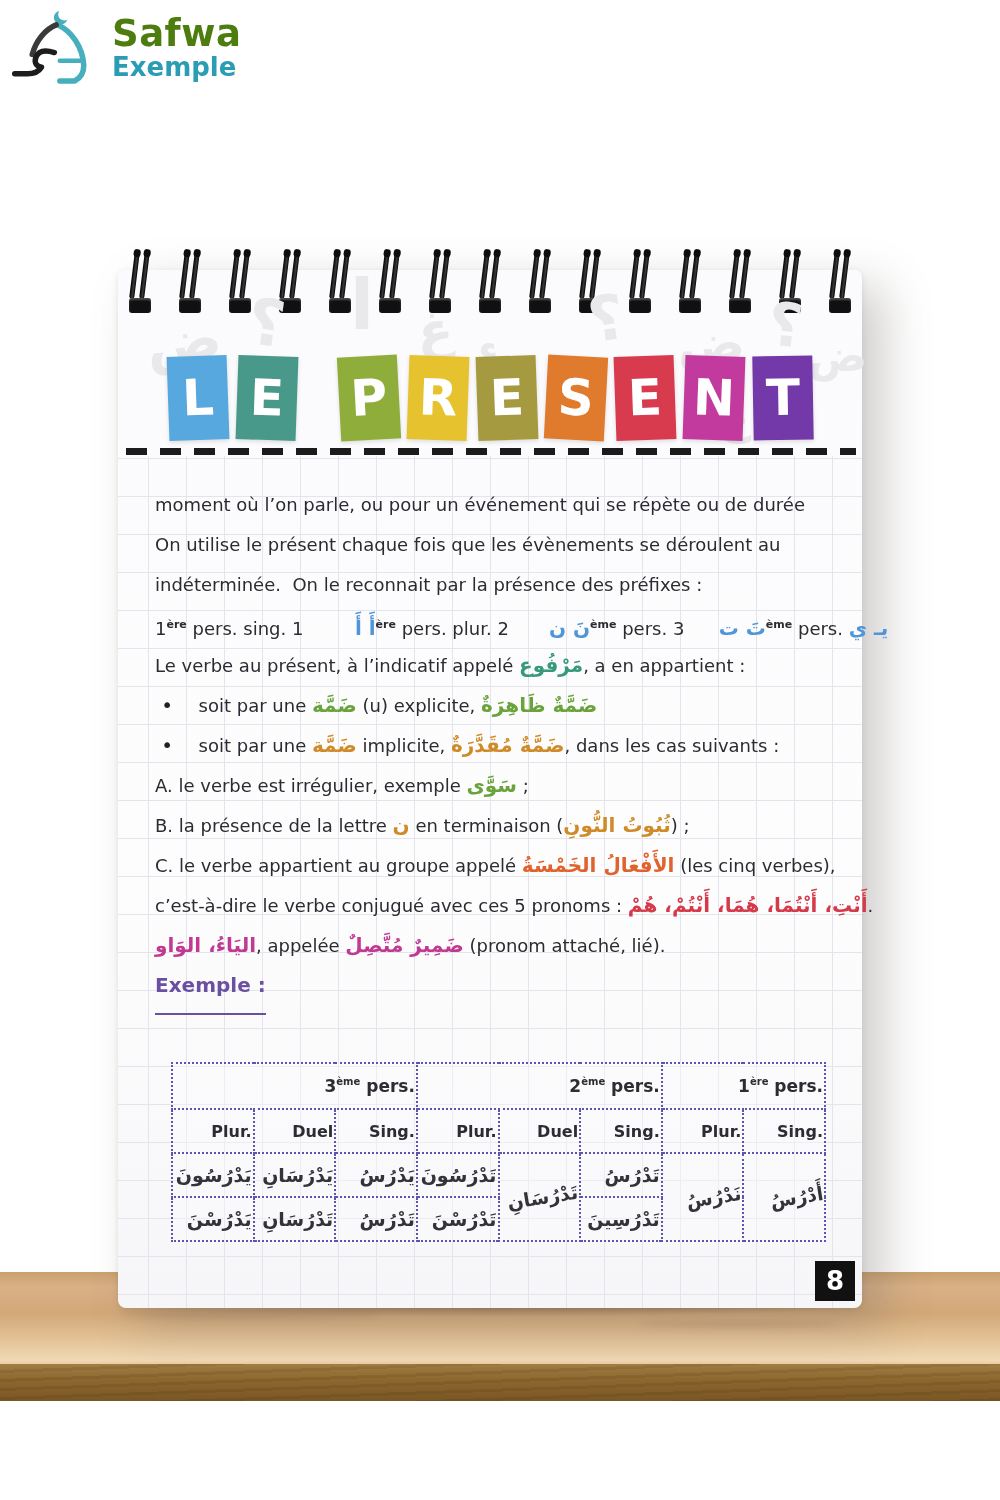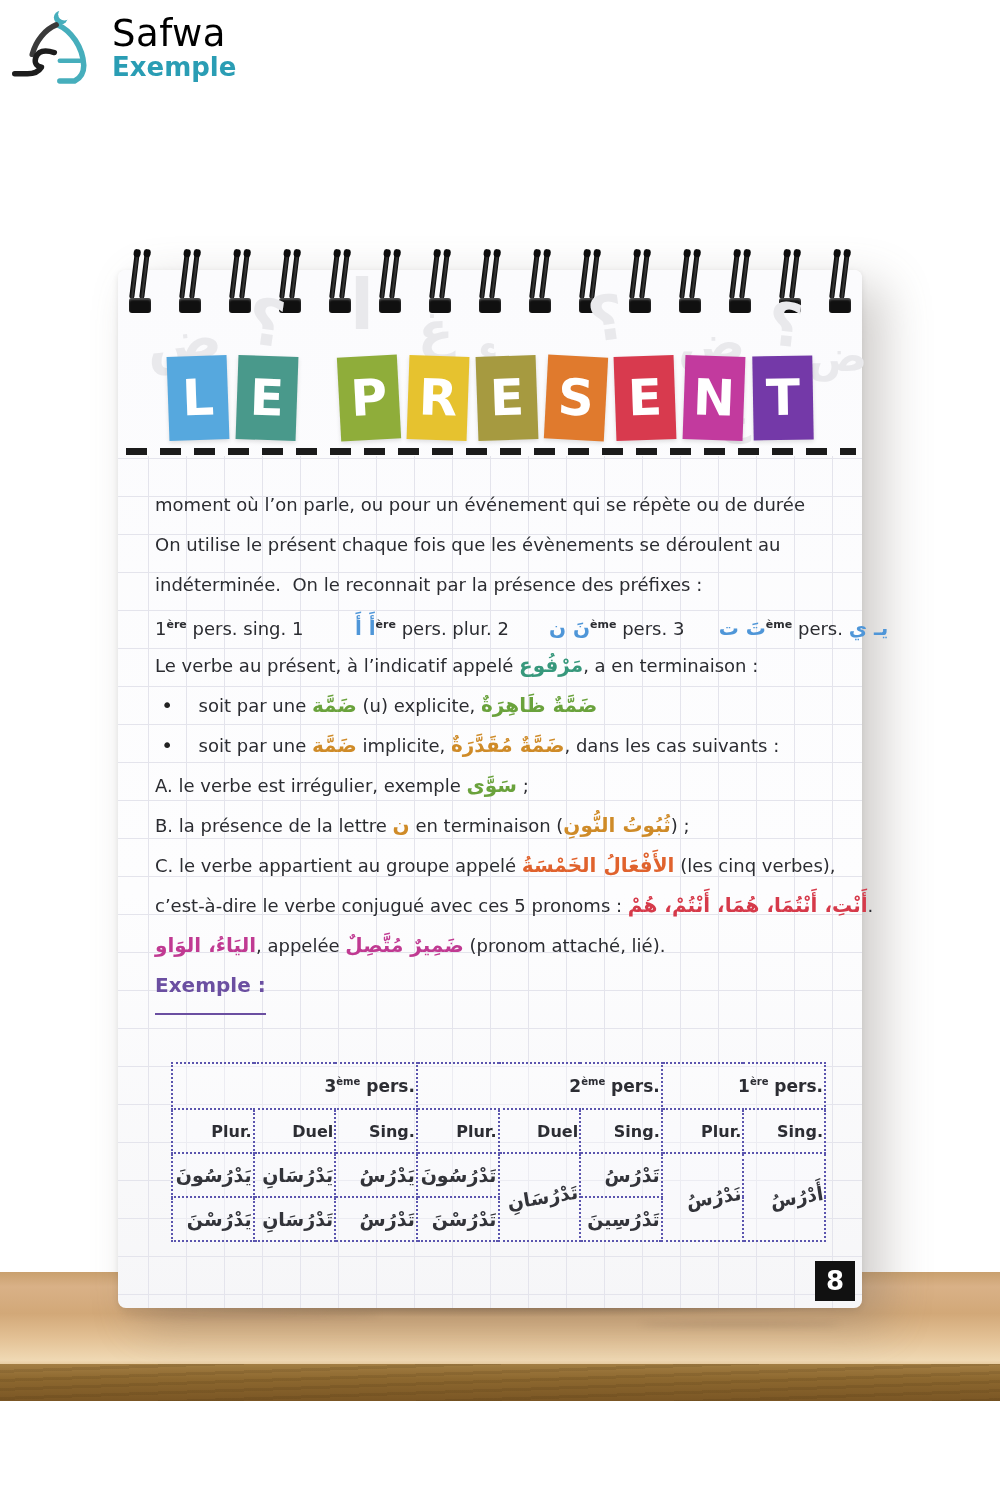--- a/index.html
+++ b/index.html
@@ -4,21 +4,21 @@
 <style>
   html,body{margin:0;padding:0;}
   body{
     width:1000px;height:1500px;position:relative;overflow:hidden;
     background:#ffffff;
     font-family:"DejaVu Sans","Liberation Sans",sans-serif;
   }
   
   .logo{position:absolute;left:12px;top:6px;display:flex;align-items:center;gap:8px;}
   .logo-text{display:flex;flex-direction:column;line-height:1;}
-  .logo-brand{font-size:37px;font-weight:normal;color:#000000;letter-spacing:.5px;}
+  .logo-brand{font-size:37px;font-weight:bold;color:#4d7c0f;letter-spacing:.5px;}
   .logo-sub{font-size:26px;font-weight:bold;color:#2a9db4;margin-top:2px;}
   
   .wood-top{position:absolute;left:0;top:1272px;width:1000px;height:92px;
     background:linear-gradient(180deg,#c9a06e 0%,#d9b187 16%,#d2a878 45%,#e3c195 72%,#f0d9b4 96%,#e8cda2 100%);}
   .wood-top .streak{position:absolute;border-radius:50%;filter:blur(3px);}
   .s1{left:520px;top:24px;width:330px;height:10px;background:rgba(90,70,60,.35);}
   .s2{left:120px;top:40px;width:260px;height:6px;background:rgba(120,90,70,.18);}
   .s3{left:640px;top:50px;width:200px;height:5px;background:rgba(120,90,70,.22);}
   .wood-front{position:absolute;left:0;top:1364px;width:1000px;height:37px;
     background:linear-gradient(180deg,#a37e44 0%,#8d682f 40%,#7a5624 100%);}
@@ -203,21 +203,21 @@
       <span class="block" style="background: rgb(194, 58, 158); transform: rotate(2deg);">N</span>
       <span class="block" style="background: rgb(116, 57, 168); transform: rotate(-1deg);">T</span>
     </div>
   <div class="dash-sep"></div>
   <div class="grid-area"></div>
   <div class="body-lines">
       <div class="line"><span class="seg">moment où l’on parle, ou pour un événement qui se répète ou de durée</span></div>
       <div class="line"><span class="seg">On utilise le présent chaque fois que les évènements se déroulent au</span></div>
       <div class="line"><span class="seg">indéterminée.  On le reconnait par la présence des préfixes :</span></div>
       <div class="line"><span class="seg">1</span><sup class="seg">ère</sup><span class="seg"> pers. sing. </span><span class="seg ar-blue ar">أَ أَ</span><span class="seg">         </span><span class="seg">1</span><sup class="seg">ère</sup><span class="seg"> pers. plur. </span><span class="seg ar-blue ar">نَ ن</span><span class="seg">       </span><span class="seg">2</span><sup class="seg">ème</sup><span class="seg"> pers. </span><span class="seg ar-blue ar">تَ ت</span><span class="seg">      </span><span class="seg">3</span><sup class="seg">ème</sup><span class="seg"> pers. </span><span class="seg ar-blue ar">يـ ي</span></div>
-      <div class="line"><span class="seg">Le verbe au présent, à l’indicatif appelé </span><span class="seg ar-teal ar">مَرْفُوع</span><span class="seg">, a en terminaison :</span></div>
+      <div class="line"><span class="seg">Le verbe au présent, à l’indicatif appelé </span><span class="seg ar-teal ar">مَرْفُوع</span><span class="seg">, a en appartient :</span></div>
       <div class="line"><span class="seg bullet"> •    </span><span class="seg">soit par une </span><span class="seg ar-green ar">ضَمَّة</span><span class="seg"> (u) explicite, </span><span class="seg ar-green ar">ضَمَّةٌ ظَاهِرَةٌ</span></div>
       <div class="line"><span class="seg bullet"> •    </span><span class="seg">soit par une </span><span class="seg ar-orange ar">ضَمَّة</span><span class="seg"> implicite, </span><span class="seg ar-orange ar">ضَمَّةٌ مُقَدَّرَةٌ</span><span class="seg">, dans les cas suivants :</span></div>
       <div class="line"><span class="seg">A. le verbe est irrégulier, exemple </span><span class="seg ar-green ar">سَوَّى</span><span class="seg"> ;</span></div>
       <div class="line"><span class="seg">B. la présence de la lettre </span><span class="seg ar-orange ar">ن</span><span class="seg"> en terminaison (</span><span class="seg ar-orange ar">ثُبُوتُ النُّونِ</span><span class="seg">) ;</span></div>
       <div class="line"><span class="seg">C. le verbe appartient au groupe appelé </span><span class="seg ar-redor ar">الأَفْعَالُ الخَمْسَةُ</span><span class="seg"> (les cinq verbes),</span></div>
       <div class="line"><span class="seg">c’est-à-dire le verbe conjugué avec ces 5 pronoms : </span><span class="seg ar-red ar">أَنْتِ، أَنْتُمَا، هُمَا، أَنْتُمْ، هُمْ</span><span class="seg">.</span></div>
       <div class="line"><span class="seg ar-mag ar">اليَاءُ، الوَاو</span><span class="seg">, appelée </span><span class="seg ar-mag ar">ضَمِيرٌ مُتَّصِلٌ</span><span class="seg"> (pronom attaché, lié).</span></div>
       <div class="line exemple"><span class="seg">Exemple :</span></div>
     </div>
   <div class="conj-wrap">

